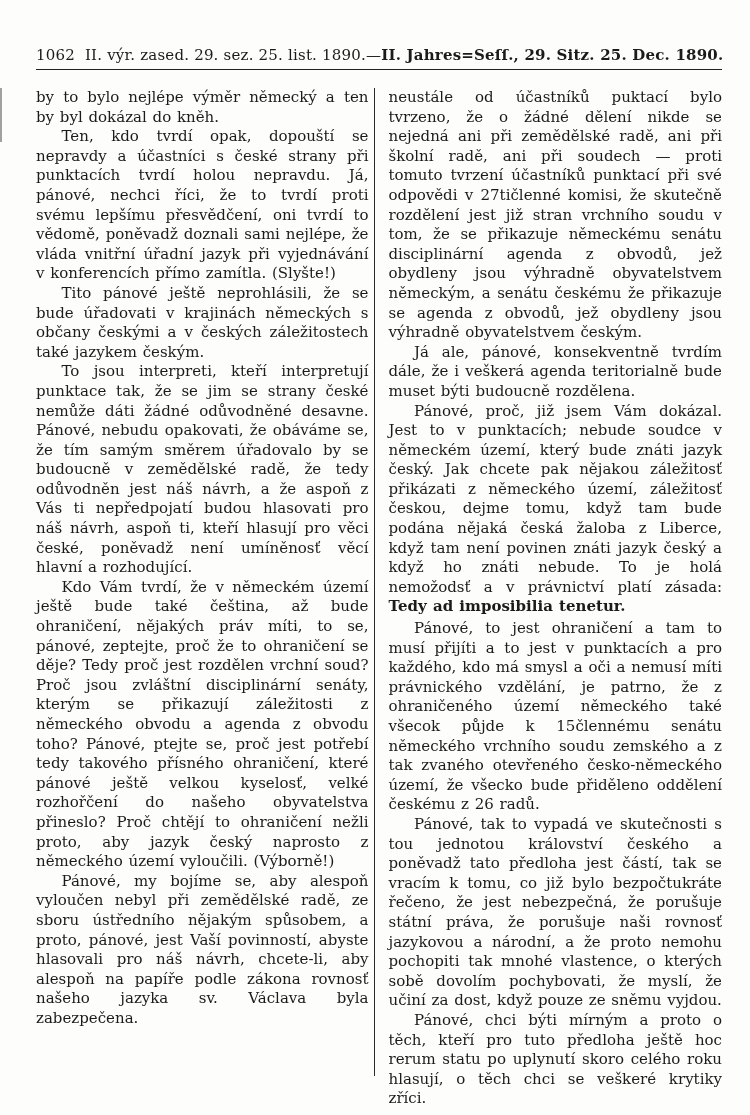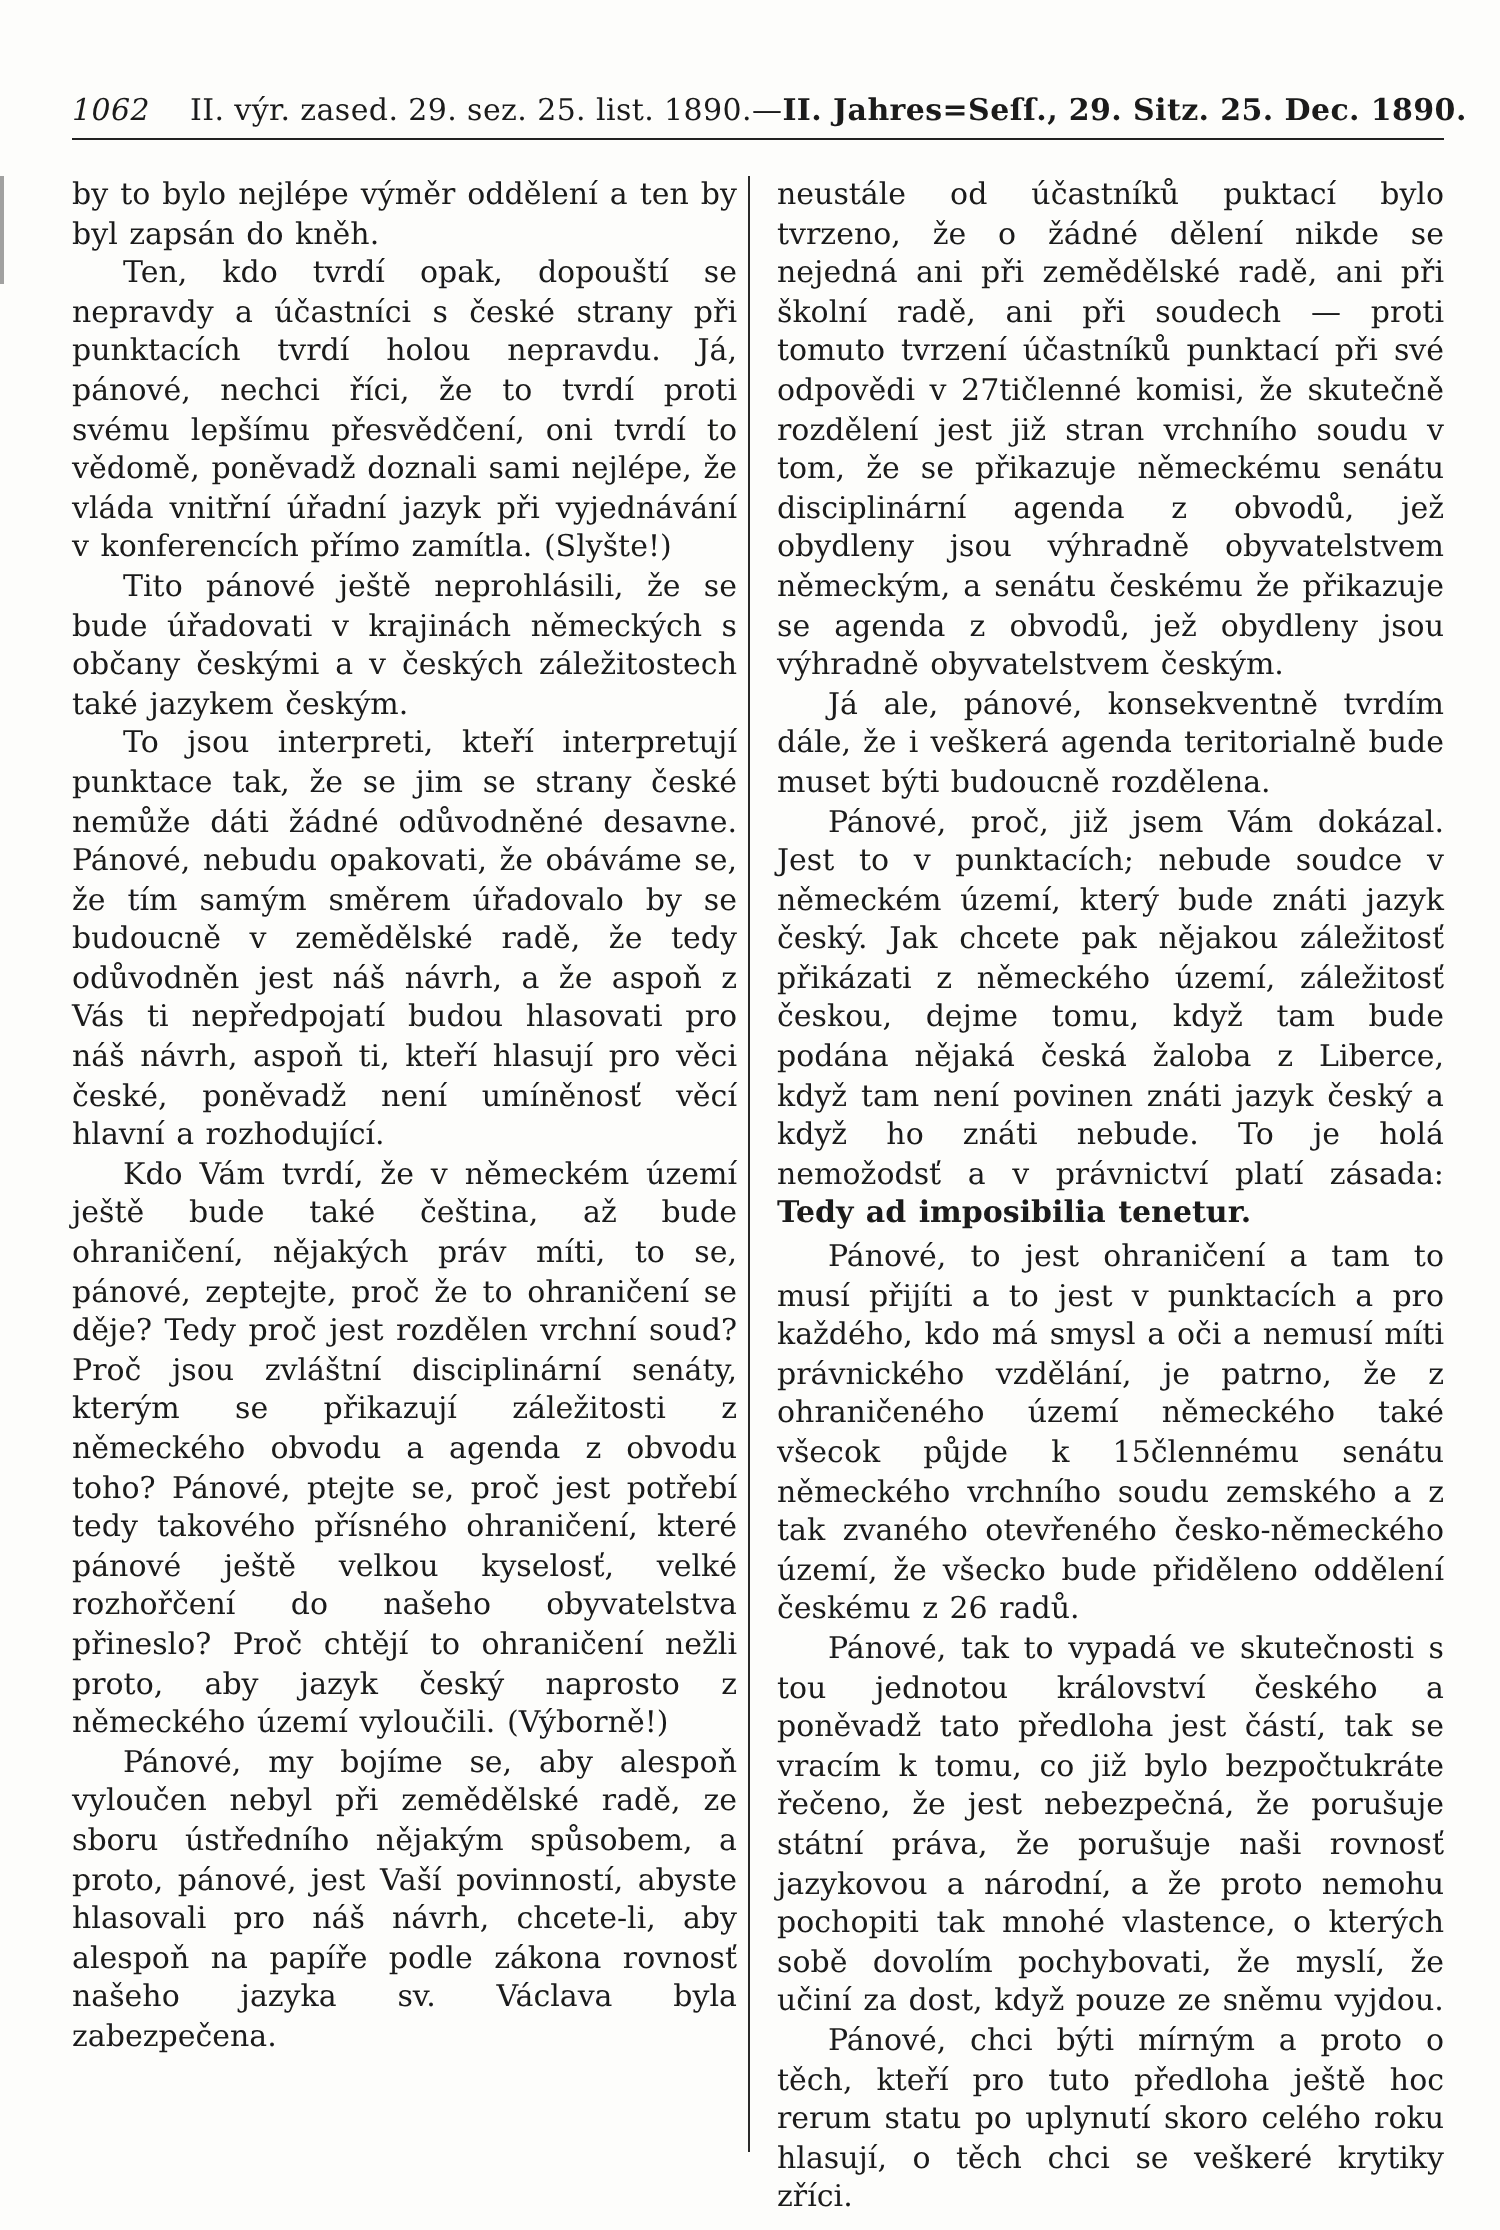--- a/index.html
+++ b/index.html
@@ -15,21 +15,21 @@
   .header{
     position:absolute;
     left:36px;right:28px;top:46px;
     display:flex;
     justify-content:space-between;
     align-items:baseline;
     font-size:15px;
     white-space:nowrap;
     letter-spacing:.2px;
   }
-  .header .num{margin-right:20px;font-style:italic;}
+  .header .num{margin-right:10px;}
   .header .de{font-weight:bold;}
   .header-rule{
     position:absolute;
     left:36px;right:28px;top:69px;
     border-top:1.5px solid #222;
   }
   .columns{
     position:absolute;
     left:36px;top:88px;
     width:686px;height:992px;
@@ -72,21 +72,21 @@
     </span>
     <span>—</span>
     <span class="de">II. Jahres=Seſſ., 29. Sitz. 25. Dec. 1890.</span>
   </div>
 
   <div class="header-rule"></div>
 
   <div class="columns">
 
     <div class="col col-left">
-      <p class="no-indent">by to bylo nejlépe výměr oddělení a ten by byl zapsán do kněh.</p>
+      <p class="no-indent">by to bylo nejlépe výměr německý a ten by byl dokázal do kněh.</p>
       <p>Ten, kdo tvrdí opak, dopouští se nepravdy a účastníci s české strany při punktacích tvrdí holou nepravdu. Já, pánové, nechci říci, že to tvrdí proti svému lepšímu přesvědčení, oni tvrdí to vědomě, poněvadž doznali sami nejlépe, že vláda vnitřní úřadní jazyk při vyjednávání v konferencích přímo zamítla. (Slyšte!)</p>
       <p>Tito pánové ještě neprohlásili, že se bude úřadovati v krajinách německých s občany českými a v českých záležitostech také jazykem českým.</p>
       <p>To jsou interpreti, kteří interpretují punktace tak, že se jim se strany české nemůže dáti žádné odůvodněné desavne. Pánové, nebudu opakovati, že obáváme se, že tím samým směrem úřadovalo by se budoucně v zemědělské radě, že tedy odůvodněn jest náš návrh, a že aspoň z Vás ti nepředpojatí budou hlasovati pro náš návrh, aspoň ti, kteří hlasují pro věci české, poněvadž není umíněnosť věcí hlavní a rozhodující.</p>
       <p>Kdo Vám tvrdí, že v německém území ještě bude také čeština, až bude ohraničení, nějakých práv míti, to se, pánové, zeptejte, proč že to ohraničení se děje? Tedy proč jest rozdělen vrchní soud? Proč jsou zvláštní disciplinární senáty, kterým se přikazují záležitosti z německého obvodu a agenda z obvodu toho? Pánové, ptejte se, proč jest potřebí tedy takového přísného ohraničení, které pánové ještě velkou kyselosť, velké rozhořčení do našeho obyvatelstva přineslo? Proč chtějí to ohraničení nežli proto, aby jazyk český naprosto z německého území vyloučili. (Výborně!)</p>
       <p>Pánové, my bojíme se, aby alespoň vyloučen nebyl při zemědělské radě, ze sboru ústředního nějakým spůsobem, a proto, pánové, jest Vaší povinností, abyste hlasovali pro náš návrh, chcete-li, aby alespoň na papíře podle zákona rovnosť našeho jazyka sv. Václava byla zabezpečena.</p>
 
     </div>
 
     <div class="col-divider"></div>
 

